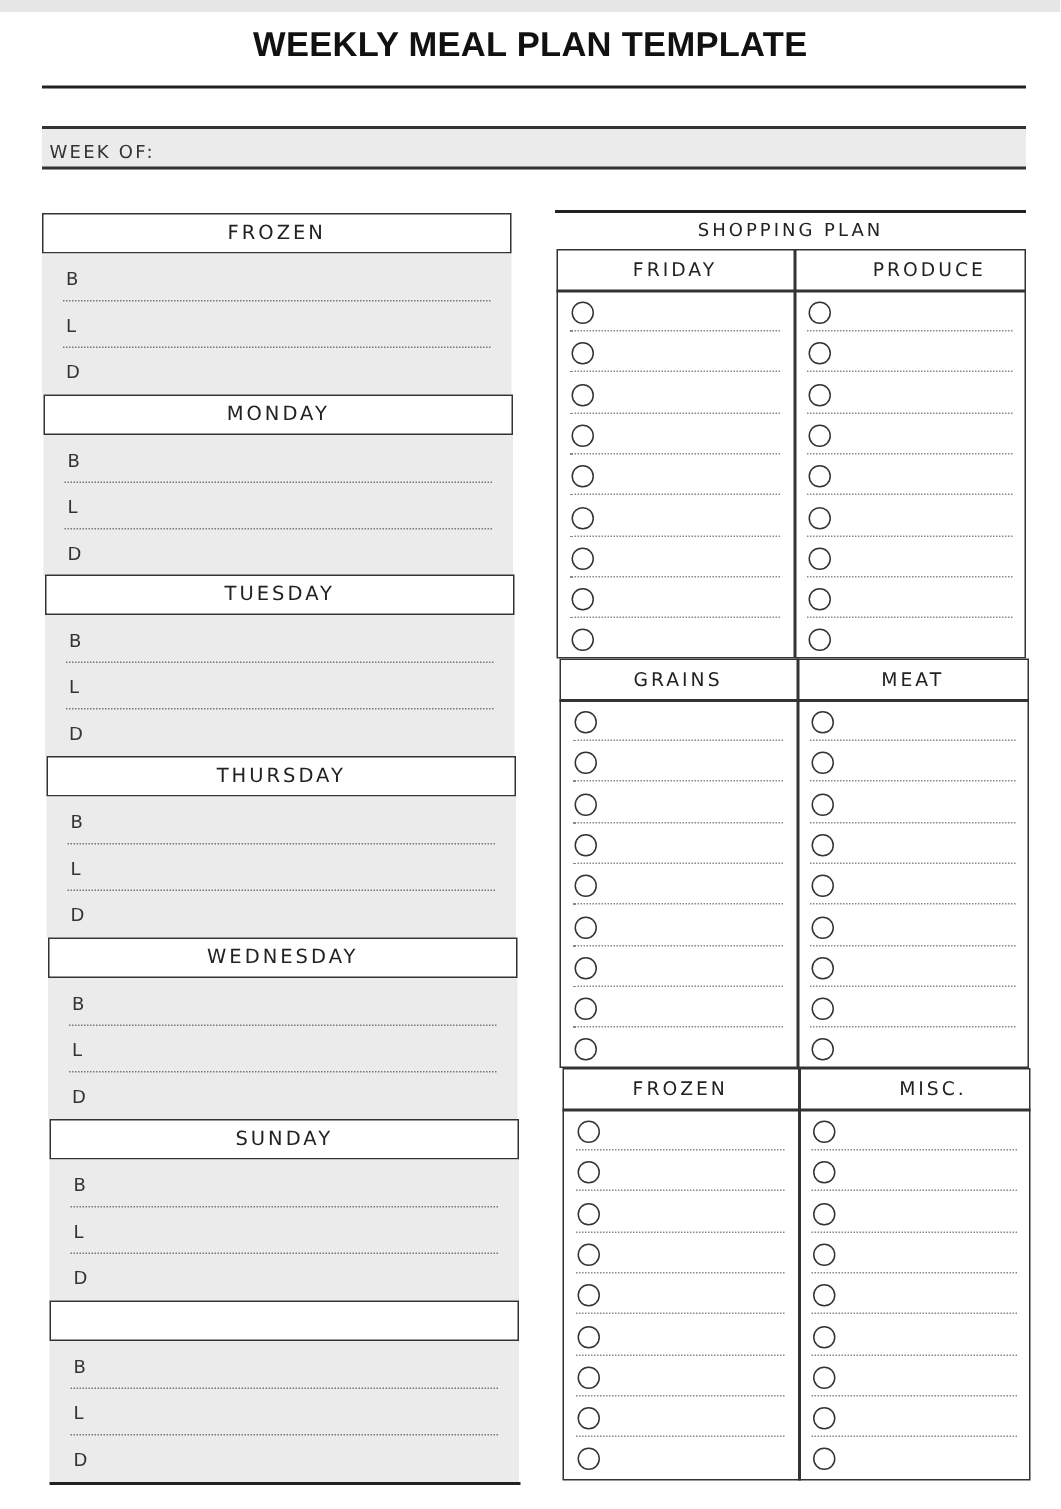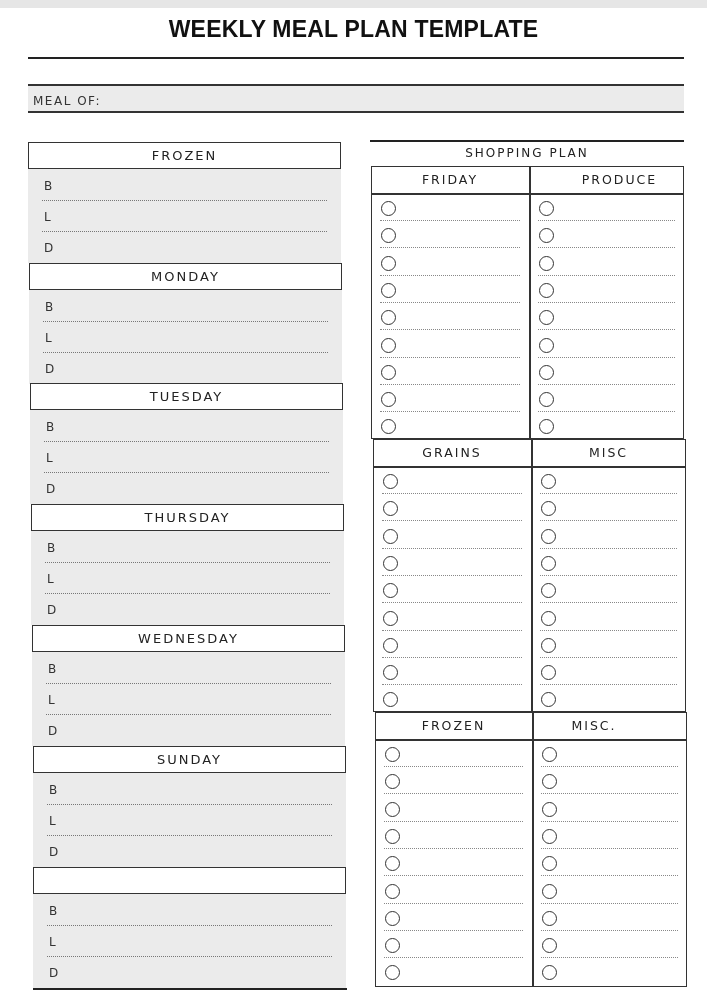--- a/index.html
+++ b/index.html
@@ -34,21 +34,21 @@
   .sdots { position: absolute; border-top: 1.5px dotted #888; height: 0; }
 </style>
 </head>
 <body>
 
 <div class="topbar"></div>
 <h1 class="title">WEEKLY MEAL PLAN TEMPLATE</h1>
 <div class="rule" style="left:28px;top:57px;width:656px;"></div>
 
 <div class="weekof">
-  <span>MEAL OF:</span>
+  <span>WEEK OF:</span>
 </div>
 
 <div id="days">
     <div class="day-head" style="left: 28px; top: 142px; width: 313px; height: 27px; line-height: 25px;"><span>FROZEN</span></div>
     <div class="day-body" style="left: 28px; top: 169px; width: 313px; height: 94px;">
       <span class="meal" style="top: 10px;">B</span>
       <div style="position: absolute; left: 30px; right: 14px; top: 6px; height: 24px;"></div>
       <div class="dots" style="top: 31px;"></div>
       <span class="meal" style="top: 41px;">L</span>
       <div style="position: absolute; left: 30px; right: 14px; top: 37px; height: 24px;"></div>
@@ -208,21 +208,21 @@
     <div style="position: absolute; left: 403px; top: 608.5px; width: 118px; height: 20px;"></div>
     <div class="sdots" style="left: 382px; top: 629.5px; width: 140px;"></div>
     <div class="check" style="left: 383px; top: 637.8px;"></div>
     <div style="position: absolute; left: 403px; top: 635.8px; width: 118px; height: 20px;"></div>
     <div class="sdots" style="left: 382px; top: 656.8px; width: 140px;"></div>
     <div class="check" style="left: 383px; top: 665.1px;"></div>
     <div style="position: absolute; left: 403px; top: 663.1px; width: 118px; height: 20px;"></div>
     <div class="sdots" style="left: 382px; top: 684.1px; width: 140px;"></div>
     <div class="check" style="left: 383px; top: 692.4px;"></div>
     <div style="position: absolute; left: 403px; top: 690.4px; width: 118px; height: 20px;"></div>
-    <div class="shop-cat" style="left: 531px; top: 445px; width: 155px;">MISC</div>
+    <div class="shop-cat" style="left: 531px; top: 445px; width: 155px;">MEAT</div>
     <div class="check" style="left: 541px; top: 474px;"></div>
     <div style="position: absolute; left: 561px; top: 472px; width: 115px; height: 20px;"></div>
     <div class="sdots" style="left: 540px; top: 493px; width: 137px;"></div>
     <div class="check" style="left: 541px; top: 501.3px;"></div>
     <div style="position: absolute; left: 561px; top: 499.3px; width: 115px; height: 20px;"></div>
     <div class="sdots" style="left: 540px; top: 520.3px; width: 137px;"></div>
     <div class="check" style="left: 541px; top: 528.6px;"></div>
     <div style="position: absolute; left: 561px; top: 526.6px; width: 115px; height: 20px;"></div>
     <div class="sdots" style="left: 540px; top: 547.6px; width: 137px;"></div>
     <div class="check" style="left: 541px; top: 555.9px;"></div>
@@ -265,21 +265,21 @@
     <div style="position: absolute; left: 405px; top: 881.5px; width: 117px; height: 20px;"></div>
     <div class="sdots" style="left: 384px; top: 902.5px; width: 139px;"></div>
     <div class="check" style="left: 385px; top: 910.8px;"></div>
     <div style="position: absolute; left: 405px; top: 908.8px; width: 117px; height: 20px;"></div>
     <div class="sdots" style="left: 384px; top: 929.8px; width: 139px;"></div>
     <div class="check" style="left: 385px; top: 938.1px;"></div>
     <div style="position: absolute; left: 405px; top: 936.1px; width: 117px; height: 20px;"></div>
     <div class="sdots" style="left: 384px; top: 957.1px; width: 139px;"></div>
     <div class="check" style="left: 385px; top: 965.4px;"></div>
     <div style="position: absolute; left: 405px; top: 963.4px; width: 117px; height: 20px;"></div>
-    <div class="shop-cat" style="left: 532px; top: 718px; width: 124px;">MISC.</div>
+    <div class="shop-cat" style="left: 560px; top: 718px; width: 124px;">MISC.</div>
     <div class="check" style="left: 542px; top: 747px;"></div>
     <div style="position: absolute; left: 562px; top: 745px; width: 115px; height: 20px;"></div>
     <div class="sdots" style="left: 541px; top: 766px; width: 137px;"></div>
     <div class="check" style="left: 542px; top: 774.3px;"></div>
     <div style="position: absolute; left: 562px; top: 772.3px; width: 115px; height: 20px;"></div>
     <div class="sdots" style="left: 541px; top: 793.3px; width: 137px;"></div>
     <div class="check" style="left: 542px; top: 801.6px;"></div>
     <div style="position: absolute; left: 562px; top: 799.6px; width: 115px; height: 20px;"></div>
     <div class="sdots" style="left: 541px; top: 820.6px; width: 137px;"></div>
     <div class="check" style="left: 542px; top: 828.9px;"></div>

